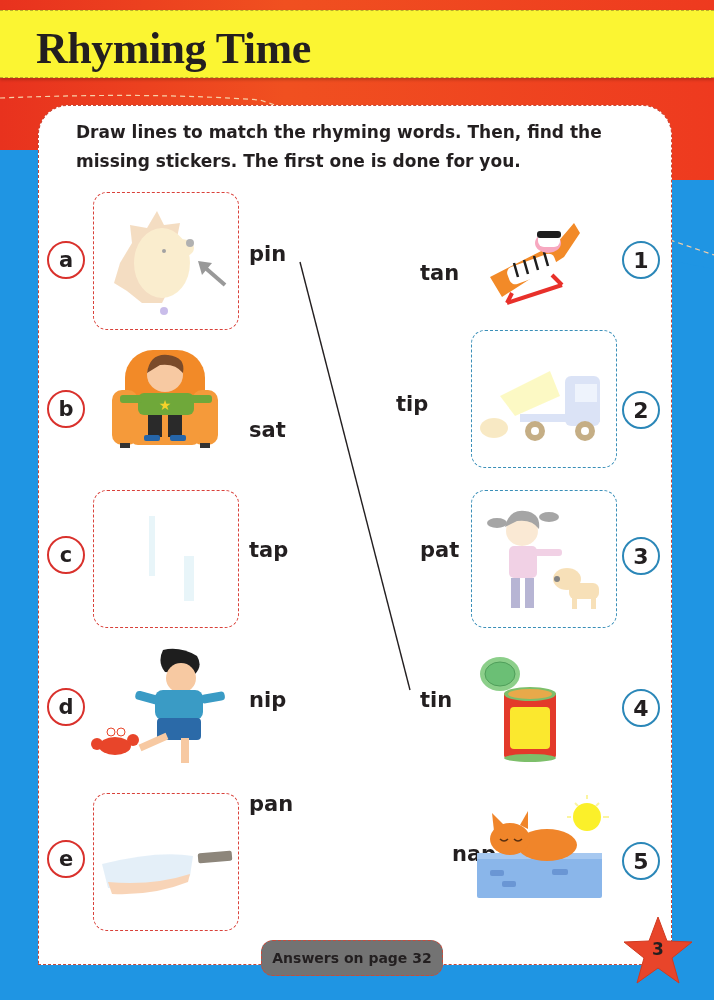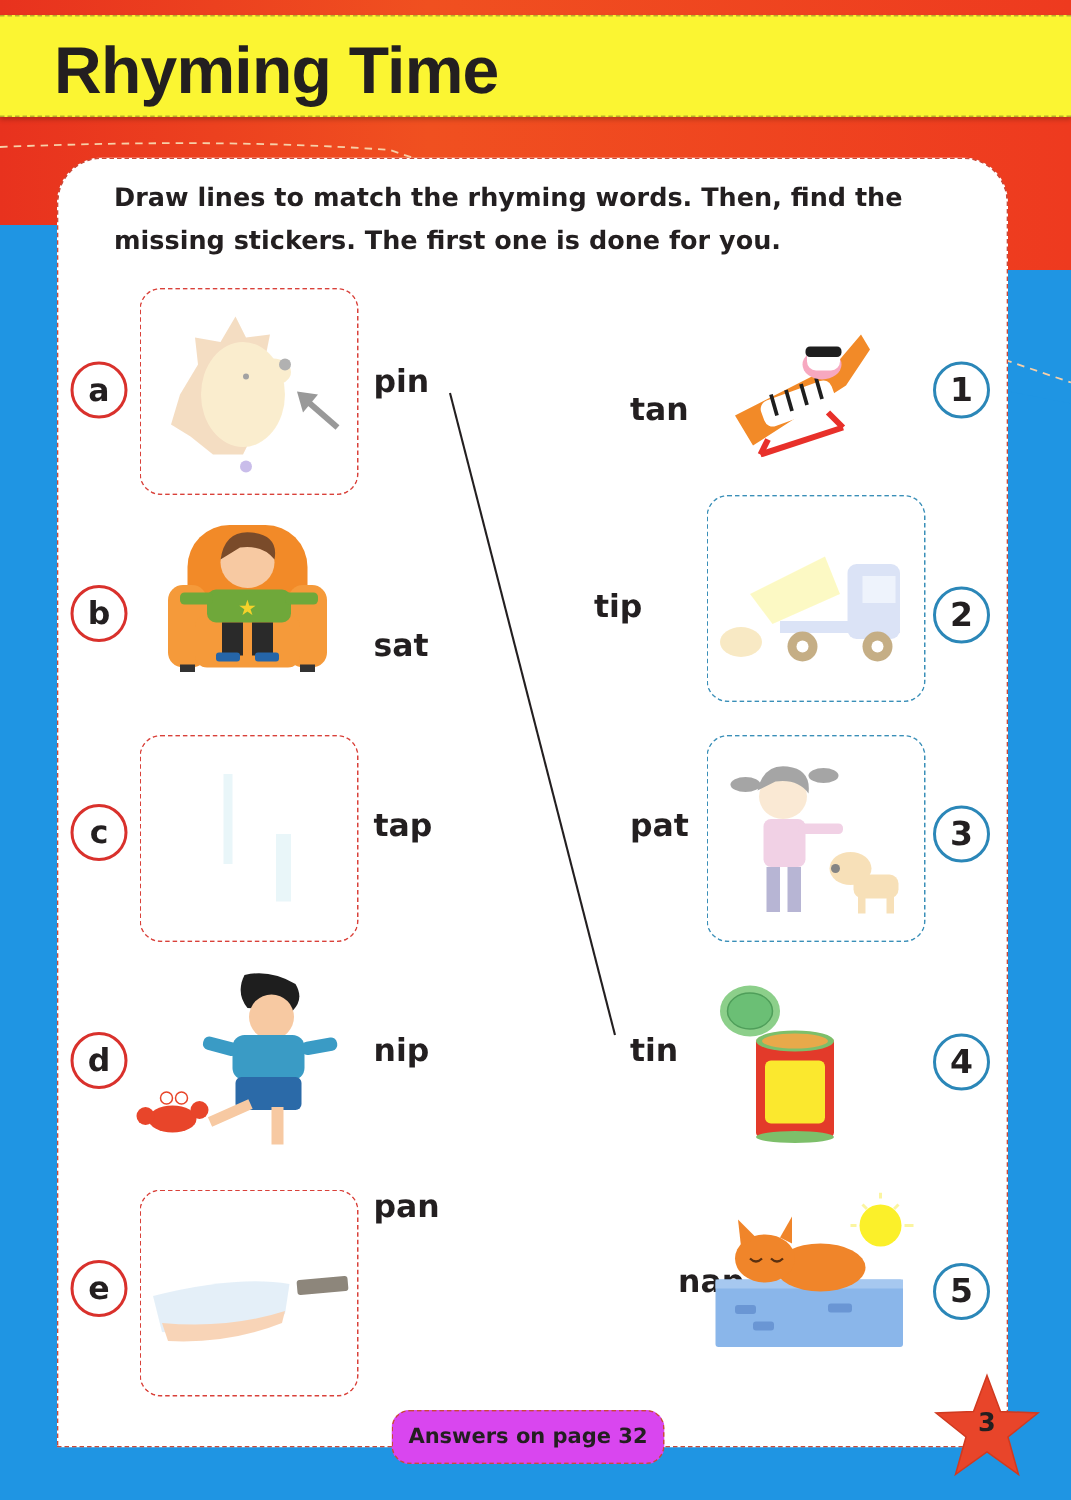--- a/index.html
+++ b/index.html
@@ -24,21 +24,21 @@
   }
   .title-band {
     position: absolute; left: 0; top: 10px; width: 714px; height: 68px;
     background: #fbf532;
     border-top: 1px dashed #b9ad2a;
     border-bottom: 1px dashed #b9ad2a;
     box-shadow: 0 2px 3px rgba(0,0,0,0.2);
   }
   .title {
     position: absolute; left: 36px; top: 12px;
-    font-family: Liberation Sans, sans-serif;
+    font-family: Liberation Serif, serif;
     font-weight: bold; font-size: 44px; color: #231f20;
     letter-spacing: -0.5px;
   }
   .card {
     position: absolute; left: 38px; top: 105px; width: 634px; height: 860px;
     background: #ffffff;
     border: 1.5px dashed #c94a3a;
     border-radius: 30px 30px 0 0;
   }
   .instructions {
@@ -61,21 +61,21 @@
     position: absolute; font-weight: bold; font-size: 21px; color: #231f20;
   }
   .sticker-box {
     position: absolute; width: 146px; height: 138px; border-radius: 14px;
   }
   .sticker-box.red { border: 1.5px dashed #d9413a; }
   .sticker-box.blue { border: 1.5px dashed #3a8fb8; }
   .pic { position: absolute; }
   .answers-pill {
     position: absolute; left: 261px; top: 940px; width: 182px; height: 36px;
-    background: #d946ef; border: 1.5px dashed #c94a3a; border-radius: 12px;
+    background: #737373; border: 1.5px dashed #c94a3a; border-radius: 12px;
     display: flex; align-items: center; justify-content: center;
     font-weight: bold; font-size: 14px; color: #231f20;
   }
   .page-star {
     position: absolute; left: 622px; top: 915px; width: 72px; height: 72px;
   }
   .page-star span {
     position: absolute; left: 0; top: 24px; width: 72px; text-align: center;
     font-weight: bold; font-size: 17px; color: #231f20;
   }

